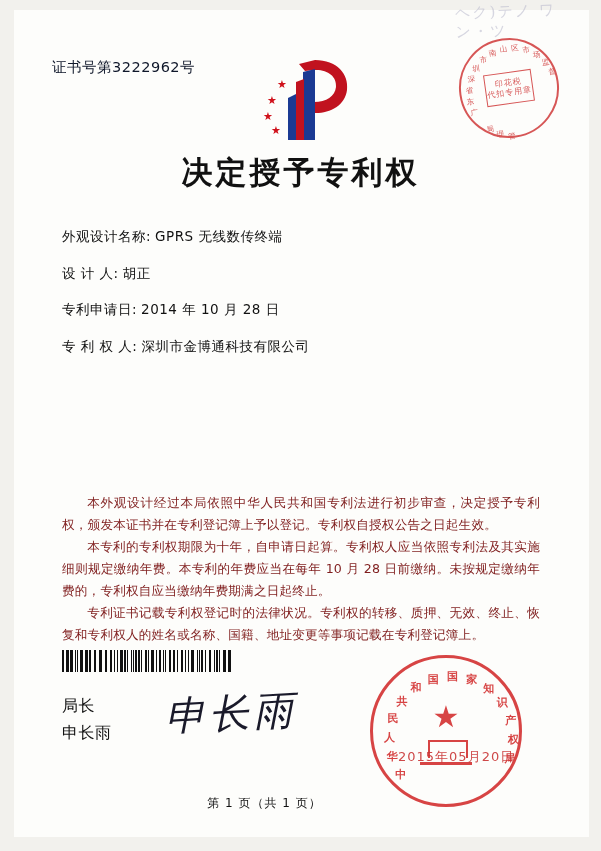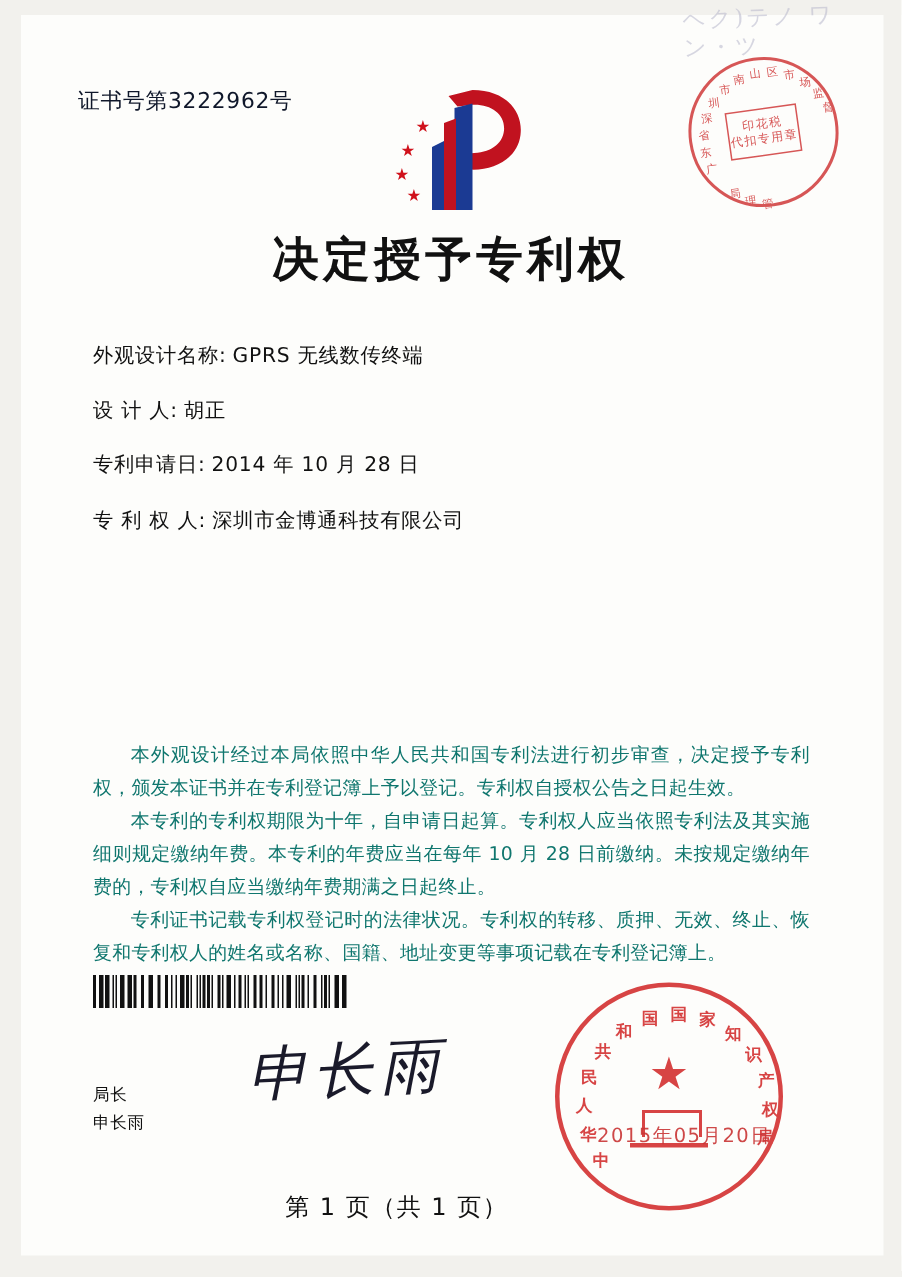--- a/index.html
+++ b/index.html
@@ -146,21 +146,21 @@
   }
 
   
   .body-text {
     position: absolute;
     left: 62px;
     top: 492px;
     width: 478px;
     font-size: 12.6px;
     line-height: 1.72;
-    color: #0f766e;
+    color: #7f1d1d;
     text-align: justify;
     letter-spacing: .2px;
   }
   .body-text p {
     margin: 0 0 1px 0;
     text-indent: 2em;
   }
 
   
   .barcode {
@@ -175,26 +175,25 @@
   .barcode i {
     display: block;
     background: #111;
     height: 100%;
   }
 
   
   .sig-label {
     position: absolute;
     left: 62px;
-    top: 722px;
-    font-size: 11px;
+    top: 692px;
+    font-size: 16px;
     color: #111;
     line-height: 1.7;
     letter-spacing: .5px;
-    font-family: Liberation Mono, monospace;
   }
   .sig-script {
     position: absolute;
     left: 165px;
     top: 686px;
     font-size: 40px;
     color: #1a1a2a;
     font-family: "DejaVu Serif", serif;
     font-style: italic;
     letter-spacing: 4px;
@@ -260,21 +259,21 @@
     opacity: .9;
   }
 
   
   .footer {
     position: absolute;
     left: 0;
     top: 795px;
     width: 529px;
     text-align: center;
-    font-size: 16px;
+    font-size: 12px;
     color: #111;
     letter-spacing: 1px;
   }
 </style>
 </head>
 <body>
 
 <div id="page">
 
   <div class="scan-edge edge-left"></div>

